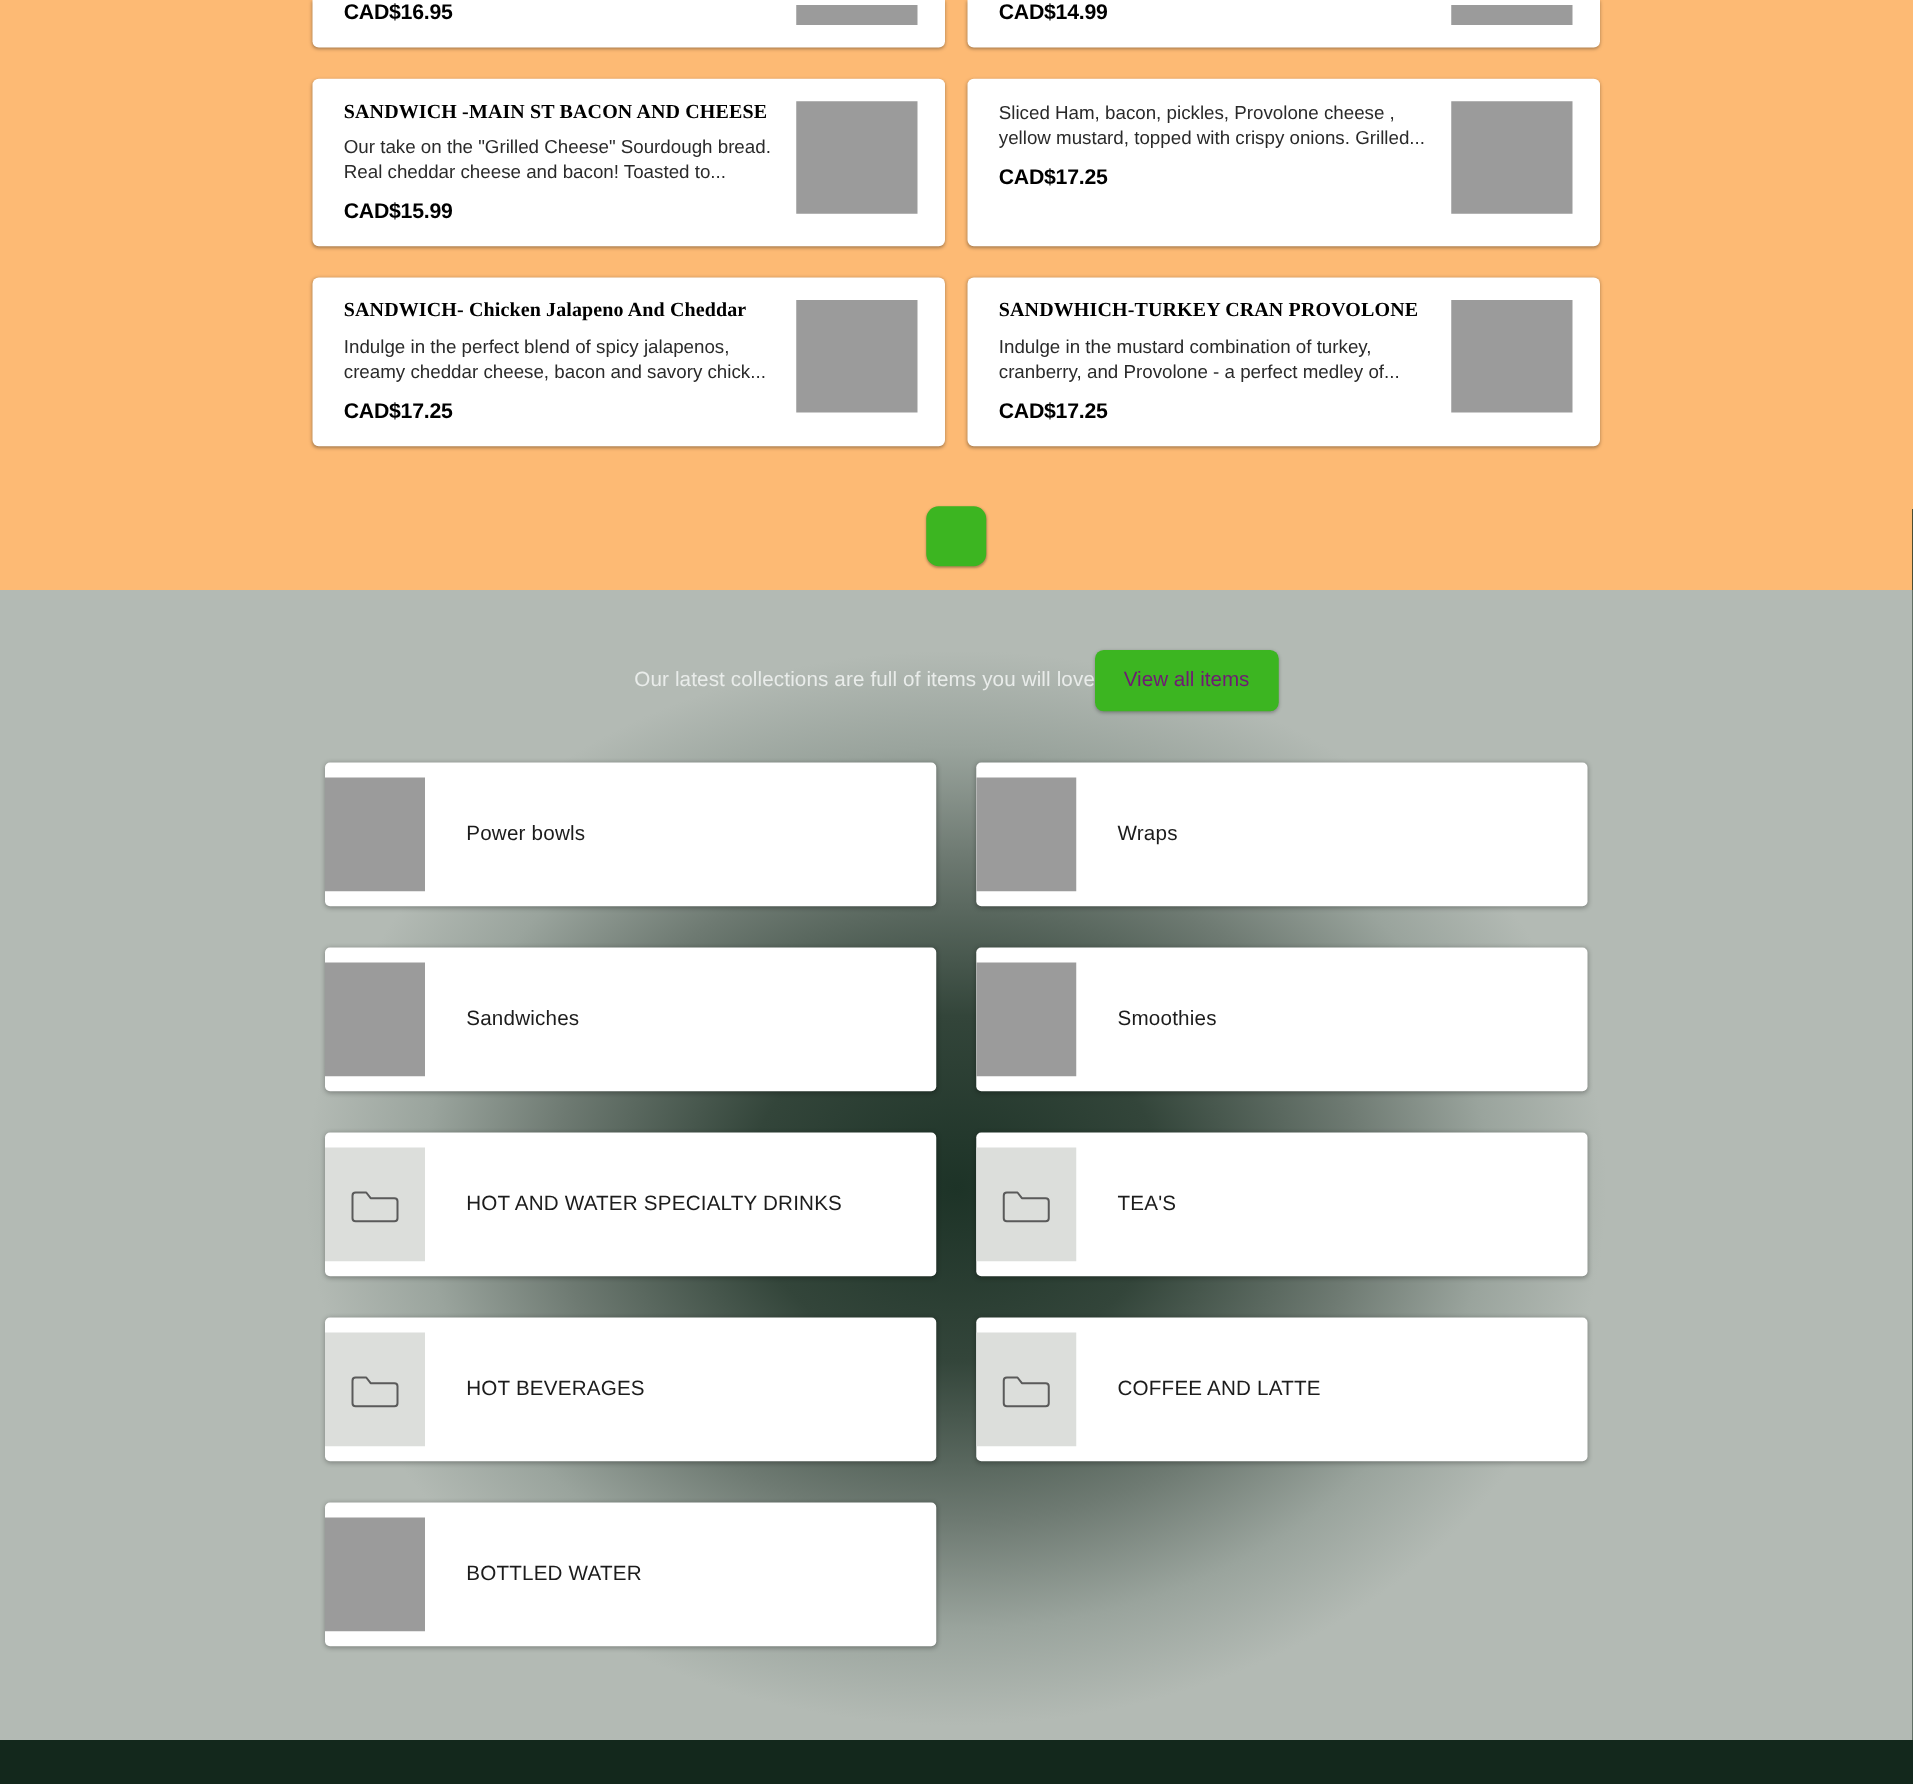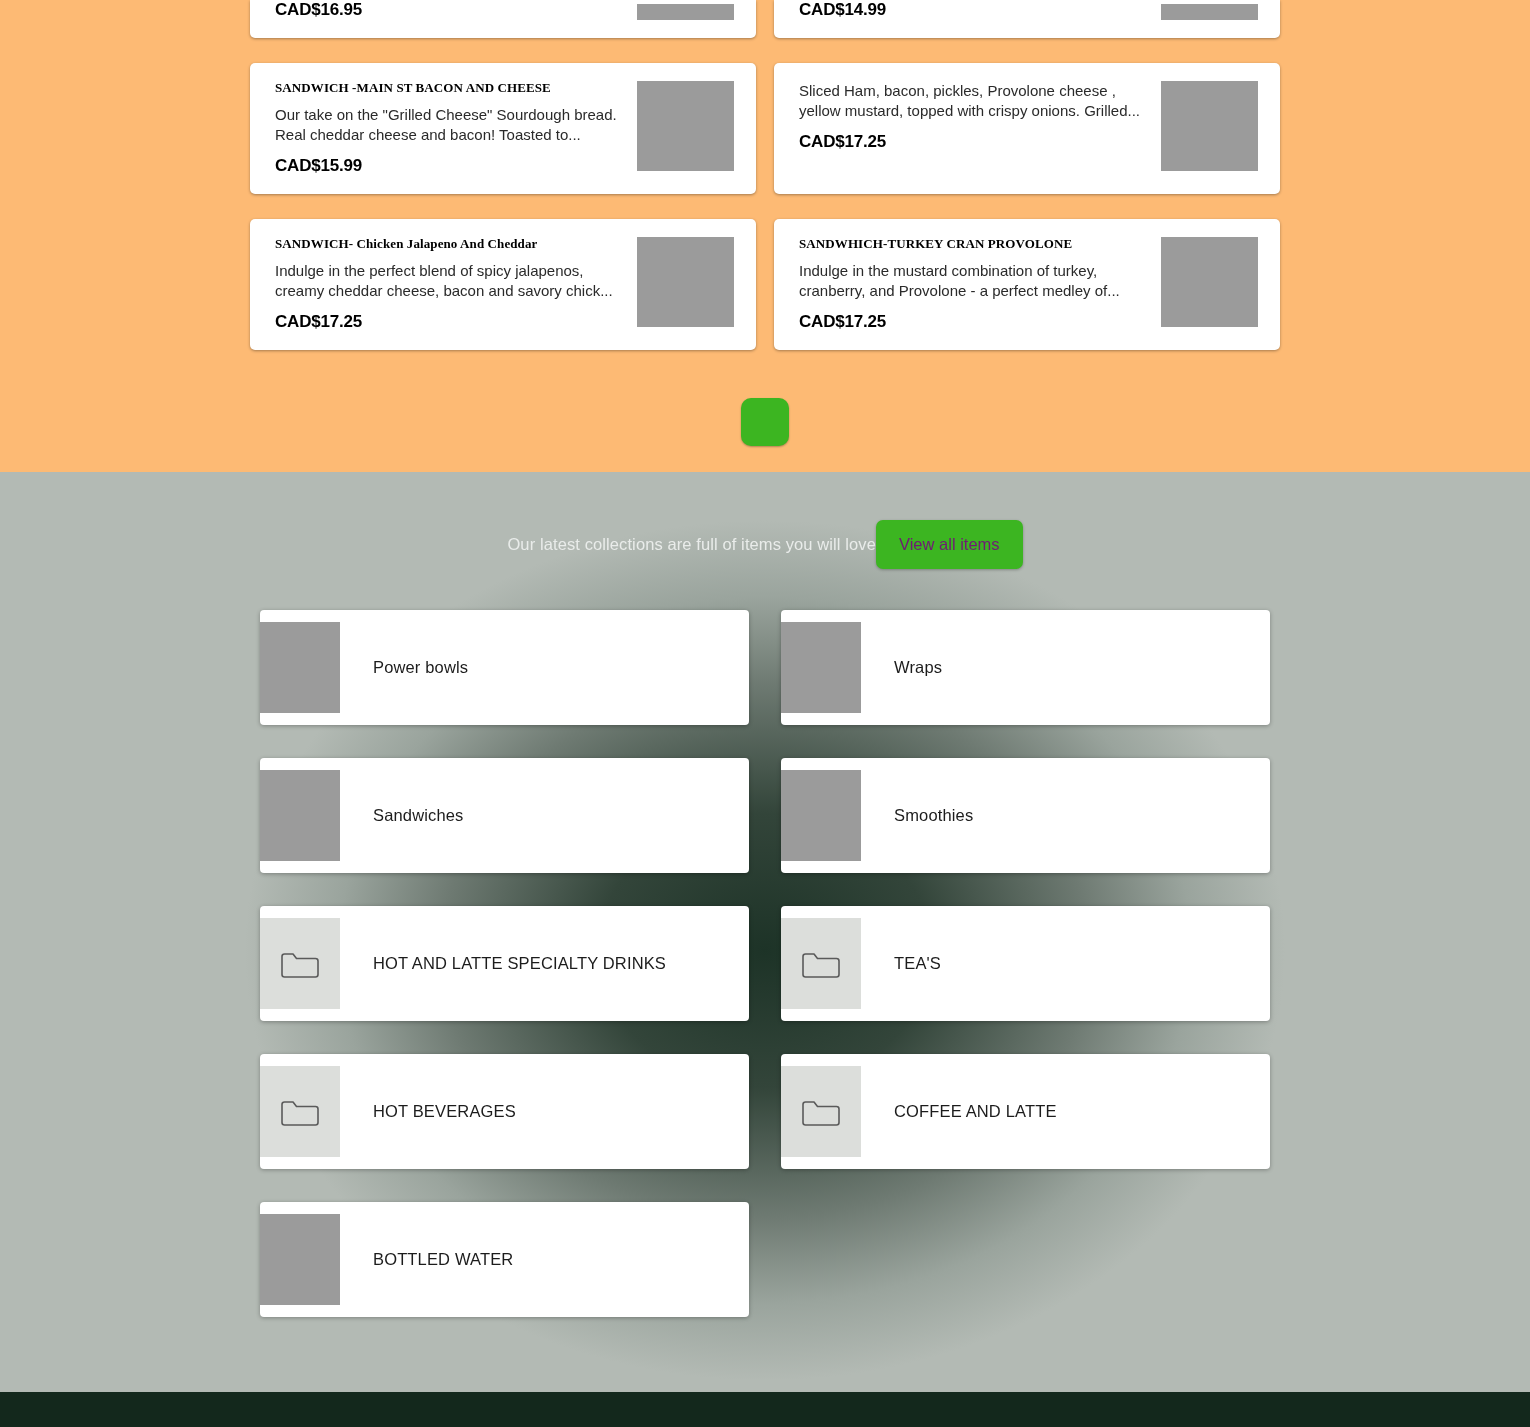--- a/index.html
+++ b/index.html
@@ -44,21 +44,21 @@
     min-height:auto;
     padding-top:0;
     padding-bottom:18px;
     align-items:flex-end;
     border-radius:0 0 5px 5px;
   }
   .mc-text{ flex:1; min-width:0; padding-right:14px; }
   .mc-title{
     font-family:"Liberation Serif", serif;
     font-weight:bold;
-    font-size:13px;
+    font-size:16px;
     color:#000;
     letter-spacing:.1px;
     line-height:1.15;
     margin-bottom:9px;
     white-space:nowrap;
   }
   .mc-desc{
     font-size:15px;
     color:#2a2a2a;
     line-height:1.33;
@@ -273,21 +273,21 @@
         <div class="cc-label">Smoothies</div>
       </div>
 
 
       <div class="coll-card">
         <div class="cc-thumb folder">
           <svg class="folder-svg" width="40" height="32" viewBox="0 0 40 32" fill="none" stroke="#5a5a5a" stroke-width="1.6">
             <path d="M2 8.5 C2 7.1 3.1 6 4.5 6 L13 6 L16.5 10.5 L35.5 10.5 C36.9 10.5 38 11.6 38 13 L38 26.5 C38 27.9 36.9 29 35.5 29 L4.5 29 C3.1 29 2 27.9 2 26.5 Z" stroke-linejoin="round"></path>
           </svg>
         </div>
-        <div class="cc-label">HOT AND LATTE SPECIALTY DRINKS</div>
+        <div class="cc-label">HOT AND WATER SPECIALTY DRINKS</div>
       </div>
 
       <div class="coll-card">
         <div class="cc-thumb folder">
           <svg class="folder-svg" width="40" height="32" viewBox="0 0 40 32" fill="none" stroke="#5a5a5a" stroke-width="1.6">
             <path d="M2 8.5 C2 7.1 3.1 6 4.5 6 L13 6 L16.5 10.5 L35.5 10.5 C36.9 10.5 38 11.6 38 13 L38 26.5 C38 27.9 36.9 29 35.5 29 L4.5 29 C3.1 29 2 27.9 2 26.5 Z" stroke-linejoin="round"></path>
           </svg>
         </div>
         <div class="cc-label">TEA'S</div>
       </div>

